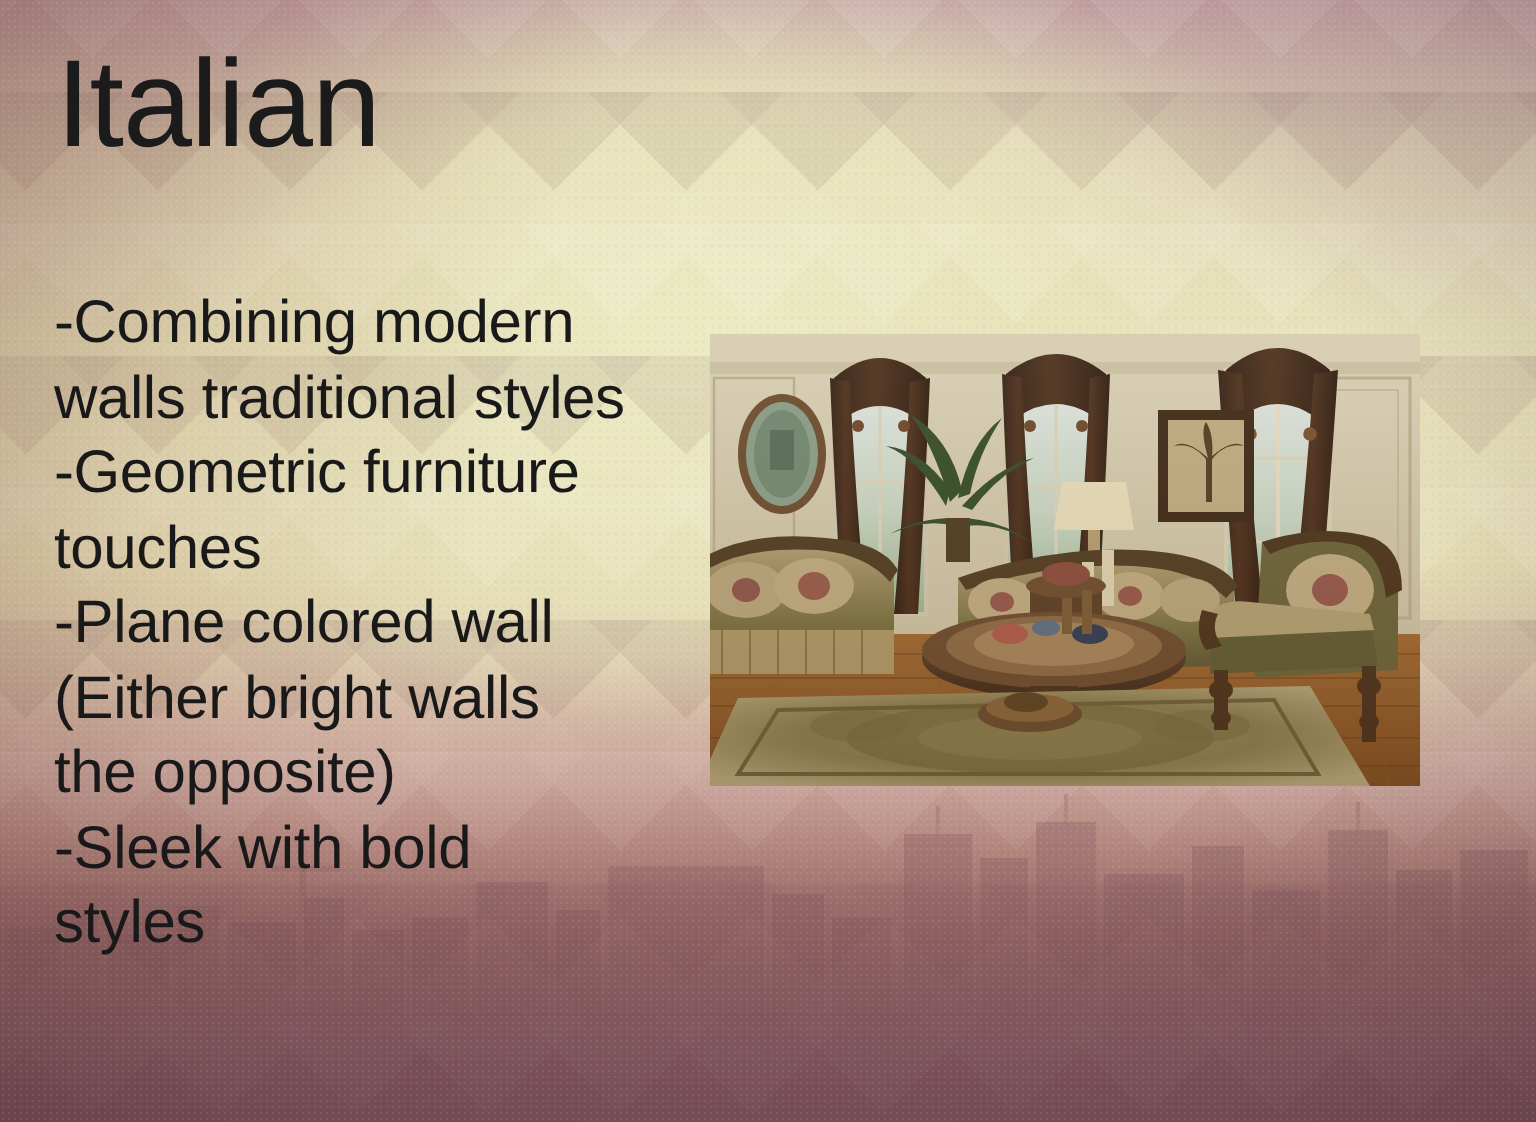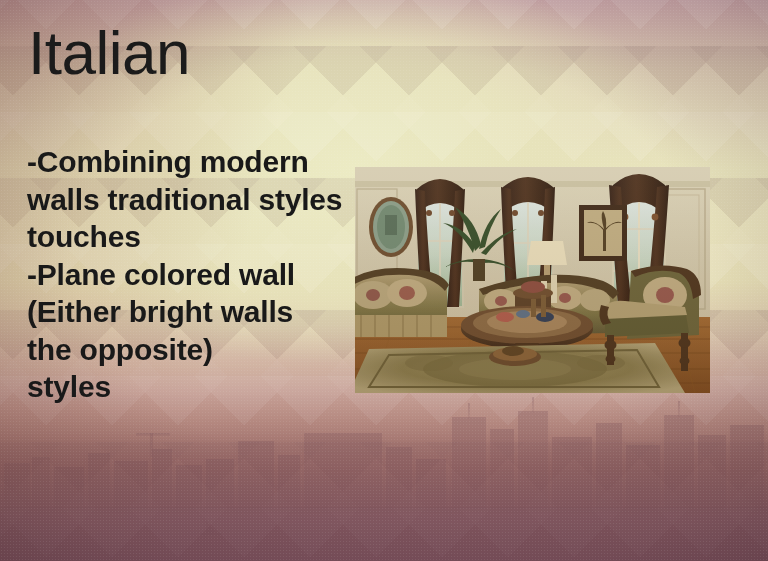--- a/index.html
+++ b/index.html
@@ -115,21 +115,21 @@
     line-height: 1.08;
     white-space: nowrap;
   }
 
   .body-text {
     position: absolute;
     left: 27px;
     top: 143px;
     width: 330px;
     font-size: 30px;
-    font-weight: 700;
+    font-weight: 400;
     line-height: 37.5px;
     color: #191919;
     letter-spacing: -0.2px;
   }
   .body-text .ln { display: block; white-space: nowrap; }
 
   
 
   .photo {
     position: absolute;
@@ -222,24 +222,26 @@
   <div class="bg-leftwarm"></div>
   <div class="bg-veil"></div>
   <div class="bg-vignette"></div>
   <div class="bg-grain"></div>
 
   <div class="title">Italian</div>
 
   <div class="body-text">
     <span class="ln">-Combining modern</span>
     <span class="ln">walls traditional styles</span>
+    <span class="ln">-Geometric furniture</span>
     <span class="ln">touches</span>
     <span class="ln">-Plane colored wall</span>
     <span class="ln">(Either bright walls</span>
     <span class="ln">the opposite)</span>
+    <span class="ln">-Sleek with bold</span>
     <span class="ln">styles</span>
   </div>
 
   <div class="photo">
     <svg viewBox="0 0 355 226" preserveAspectRatio="none">
       <defs>
         <linearGradient id="wallG" x1="0" y1="0" x2="0" y2="1">
           <stop offset="0%" stop-color="#e0d8bd"></stop>
           <stop offset="100%" stop-color="#cabd9c"></stop>
         </linearGradient>

